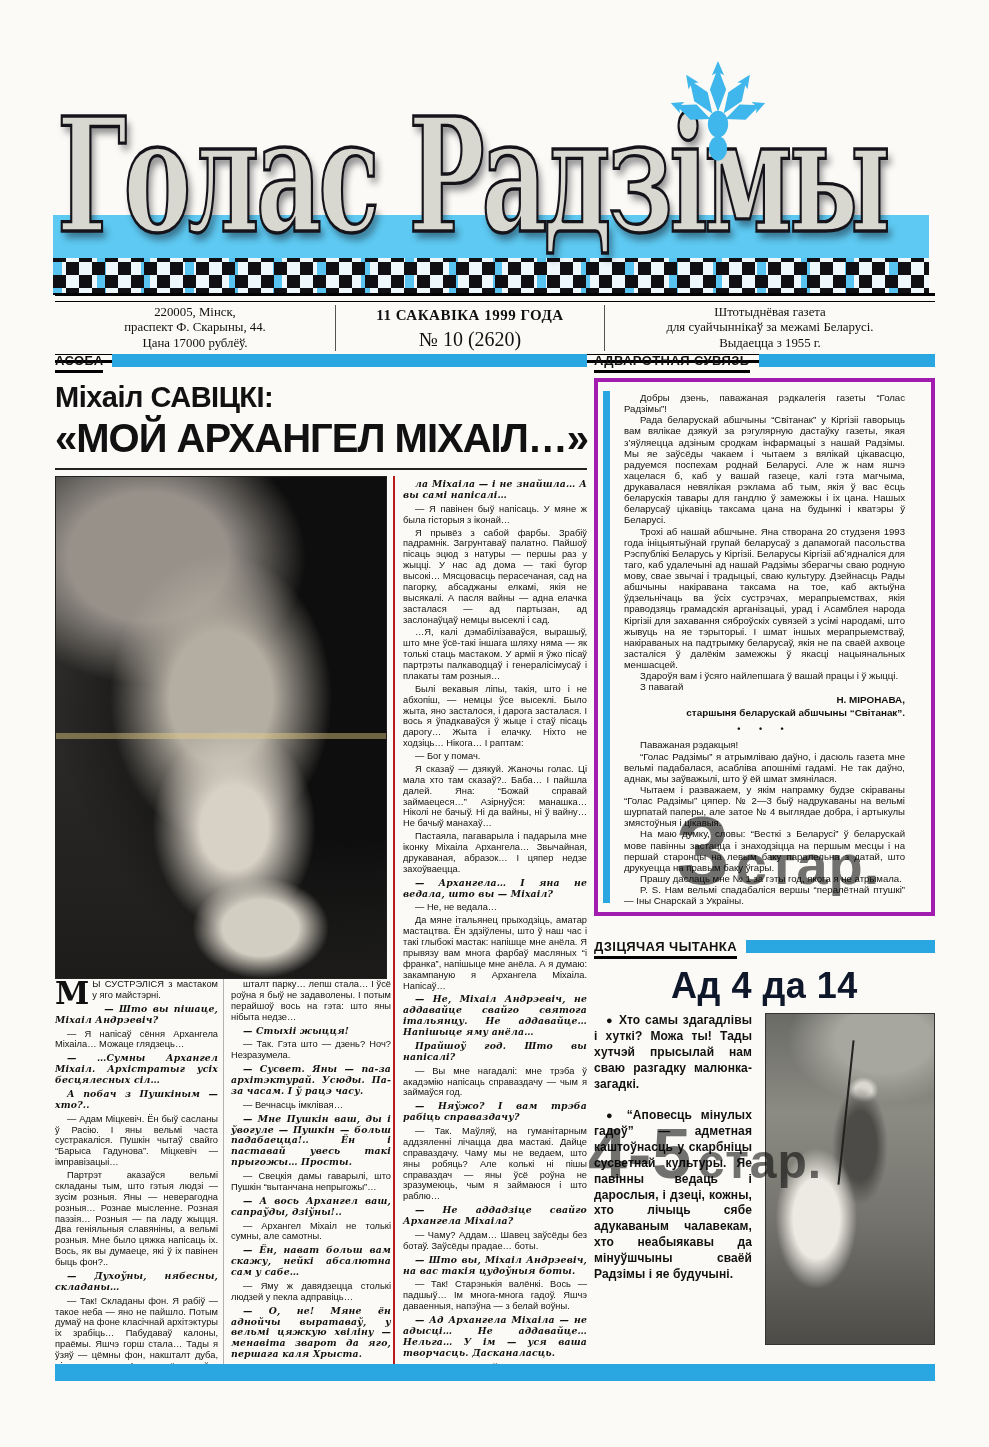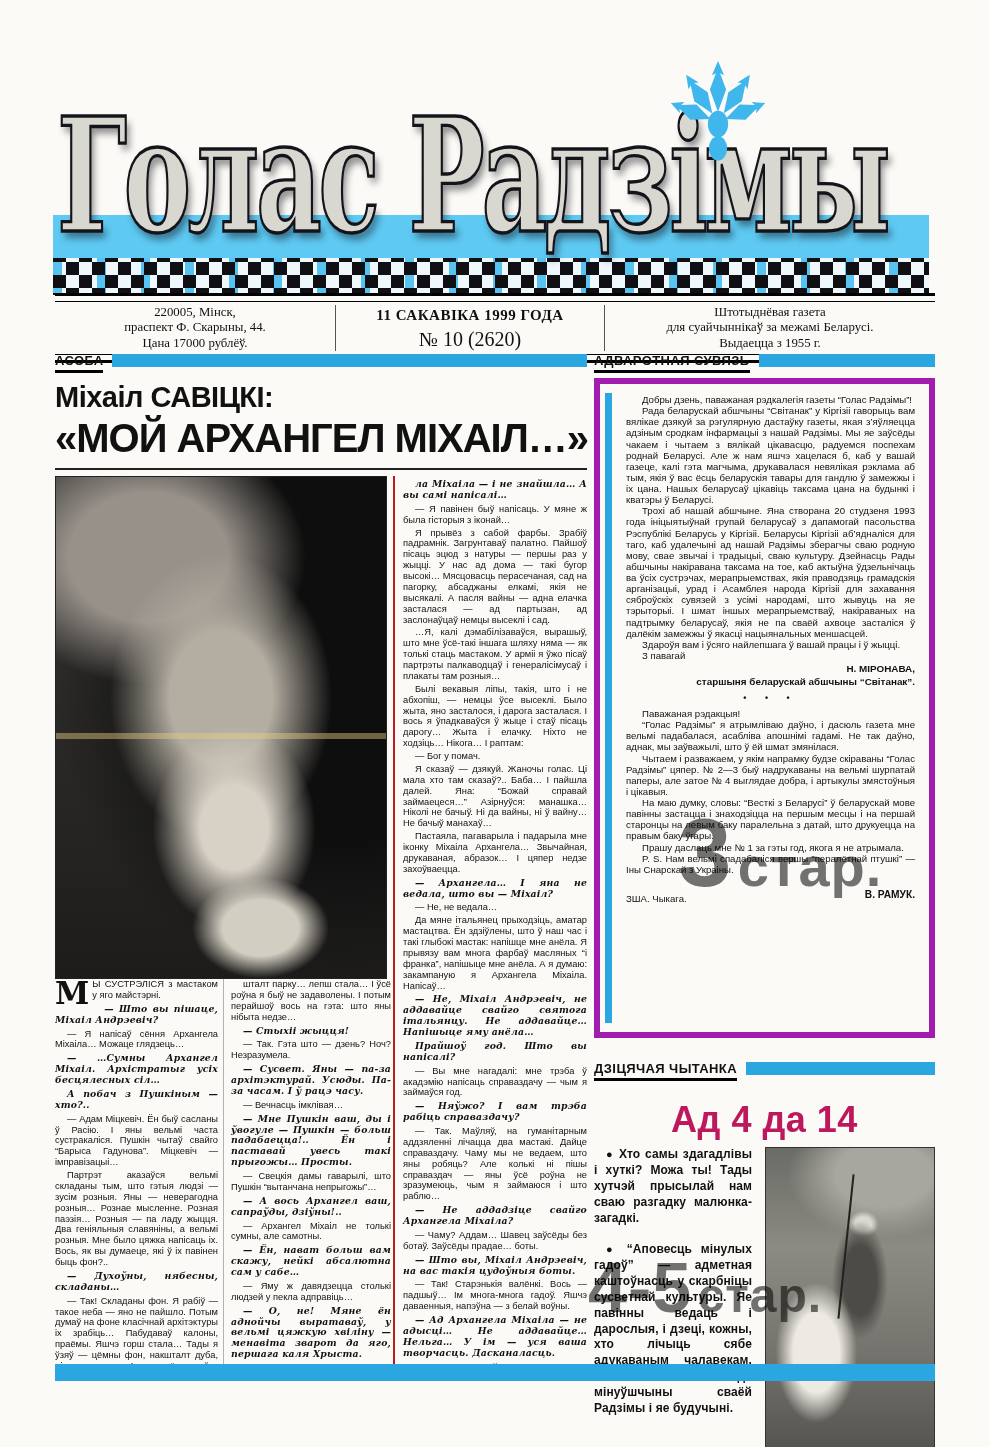--- a/index.html
+++ b/index.html
@@ -68,39 +68,39 @@
   .acol{overflow:hidden; text-align:justify; font-size:9.3px; line-height:1.17;}
   .c1{grid-column:1; grid-row:2; padding-right:5px;}
   .c2{grid-column:2; grid-row:2; border-left:1px solid #b2b2b2; padding-left:7px; padding-right:2px;}
   .c3{grid-column:3; grid-row:1/3; border-left:2px solid #b91c1c; padding-left:8px;}
   .para{margin:0 0 2px; text-indent:12px;}
   .para.q{font-family:"DejaVu Serif", serif; font-style:italic; font-weight:bold; margin:3px 0; letter-spacing:.2px;}
   .lead{text-indent:0;}
   .dropcap{float:left; font-family:"DejaVu Serif", serif; font-weight:bold; font-size:31px; line-height:26px; padding:1px 3px 0 0;}
   
   .right-region{position:absolute; left:594px; top:353px; width:341px;}
-  .letters-box{position:relative; margin-top:5px; height:660px; border:6px solid #a21caf;
-    padding:10px 14px 6px 26px; box-sizing:border-box; overflow:hidden;}
+  .letters-box{position:relative; margin-top:5px; height:538px; border:4px solid #a21caf;
+    padding:10px 26px 6px 26px; box-sizing:border-box; overflow:hidden;}
   .letters-bluebar{position:absolute; left:5px; top:9px; bottom:9px; width:7px; background:#2aa7e0;}
   .lp{margin:0; text-indent:16px; text-align:justify; font-size:9.6px; line-height:1.16;}
   .sign{text-align:right; font-weight:bold; font-size:9.9px; margin:2px 0 0;}
   .lsep{text-align:center; font-size:9px; letter-spacing:8px; margin:6px 0 5px; font-weight:bold;}
   .l2foot{display:flex; justify-content:space-between; align-items:flex-end; margin-top:14px;}
   .l2place{font-size:9.6px;}
   .l2name{font-weight:bold; font-size:10.2px; margin-bottom:4px;}
   .bigref{position:absolute; font-weight:bold; color:#737373; mix-blend-mode:multiply;
     white-space:nowrap; line-height:.85; letter-spacing:1px;}
   .bigref .num{font-size:96px;}
   .bigref .word{font-size:56px;}
   .ref3{left:78px; top:428px;}
   .ref45{left:-6px; top:112px; z-index:2;}
   .ref45 .num{font-size:70px;}
   .ref45 .word{font-size:48px;}
   .children{margin-top:23px;}
-  .kids-head{color:#be185d; font-weight:bold; font-size:36px; text-align:center; margin:18px 0 2px; letter-spacing:.5px;}
+  .kids-head{color:#0f172a; font-weight:bold; font-size:36px; text-align:center; margin:6px 0 2px; letter-spacing:.5px;}
   .kids-body{position:relative; display:flex; margin-top:6px;}
   .kids-col{width:158px; padding-right:6px;}
   .bullet{font-weight:bold; font-size:12px; line-height:1.33; text-align:justify; text-indent:12px; margin:0 0 15px; letter-spacing:.1px;}
   .dot{font-size:11px;}
   .kid-photo{position:relative; width:168px; height:330px; border:1px solid #333; margin-left:7px; overflow:hidden;
     background:
       radial-gradient(55px 95px at 30% 62%, #eceae2 0 42%, rgba(236,234,226,0) 74%),
       radial-gradient(34px 72px at 56% 40%, #4c4b47 0 48%, rgba(76,75,71,0) 82%),
       radial-gradient(15px 13px at 58% 23%, #d9d7cf 0 55%, rgba(217,215,207,0) 100%),
       radial-gradient(120px 80px at 70% 8%, #a7a79f 0 40%, rgba(167,167,159,0) 80%),

